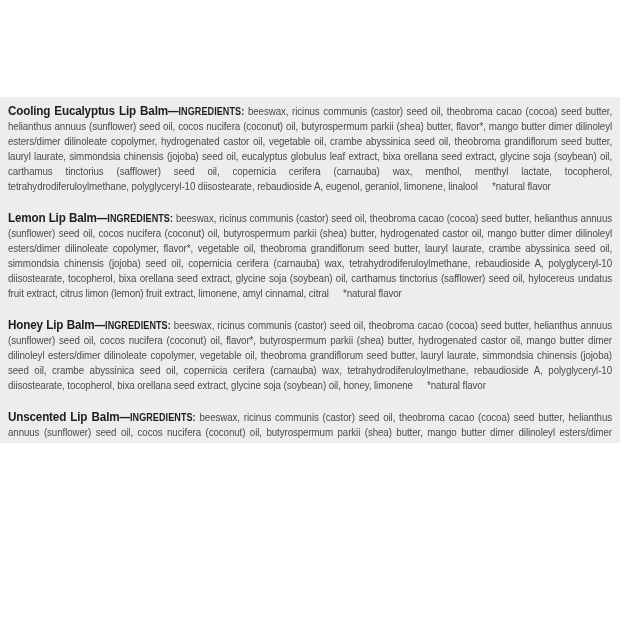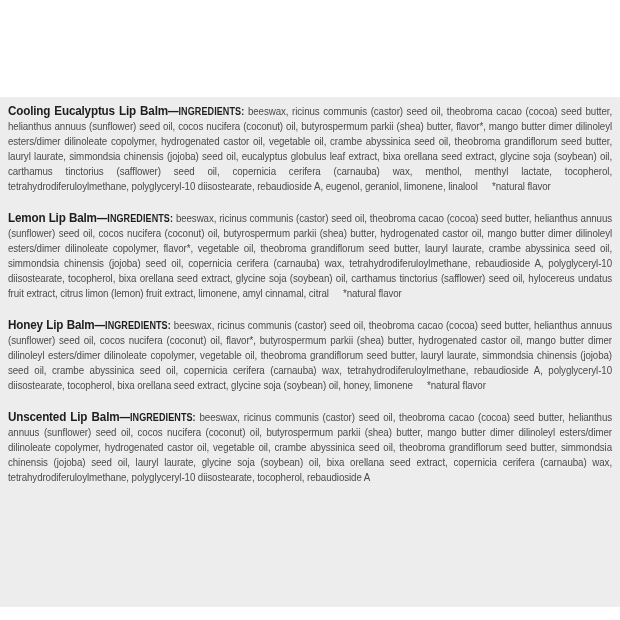--- a/index.html
+++ b/index.html
@@ -12,21 +12,21 @@
     background: #ffffff;
     font-family: "Liberation Sans", sans-serif;
     overflow: hidden;
     position: relative;
   }
   .label-band {
     position: absolute;
     top: 97px;
     left: 0;
     width: 620px;
-    height: 510px;
+    height: 346px;
     background: #ededee;
     overflow: hidden;
   }
   
   .band-content {
     width: 700px;
     transform: scaleX(0.8857);
     transform-origin: 0 0;
     box-sizing: border-box;
     padding: 6px 9px 0 9px;

